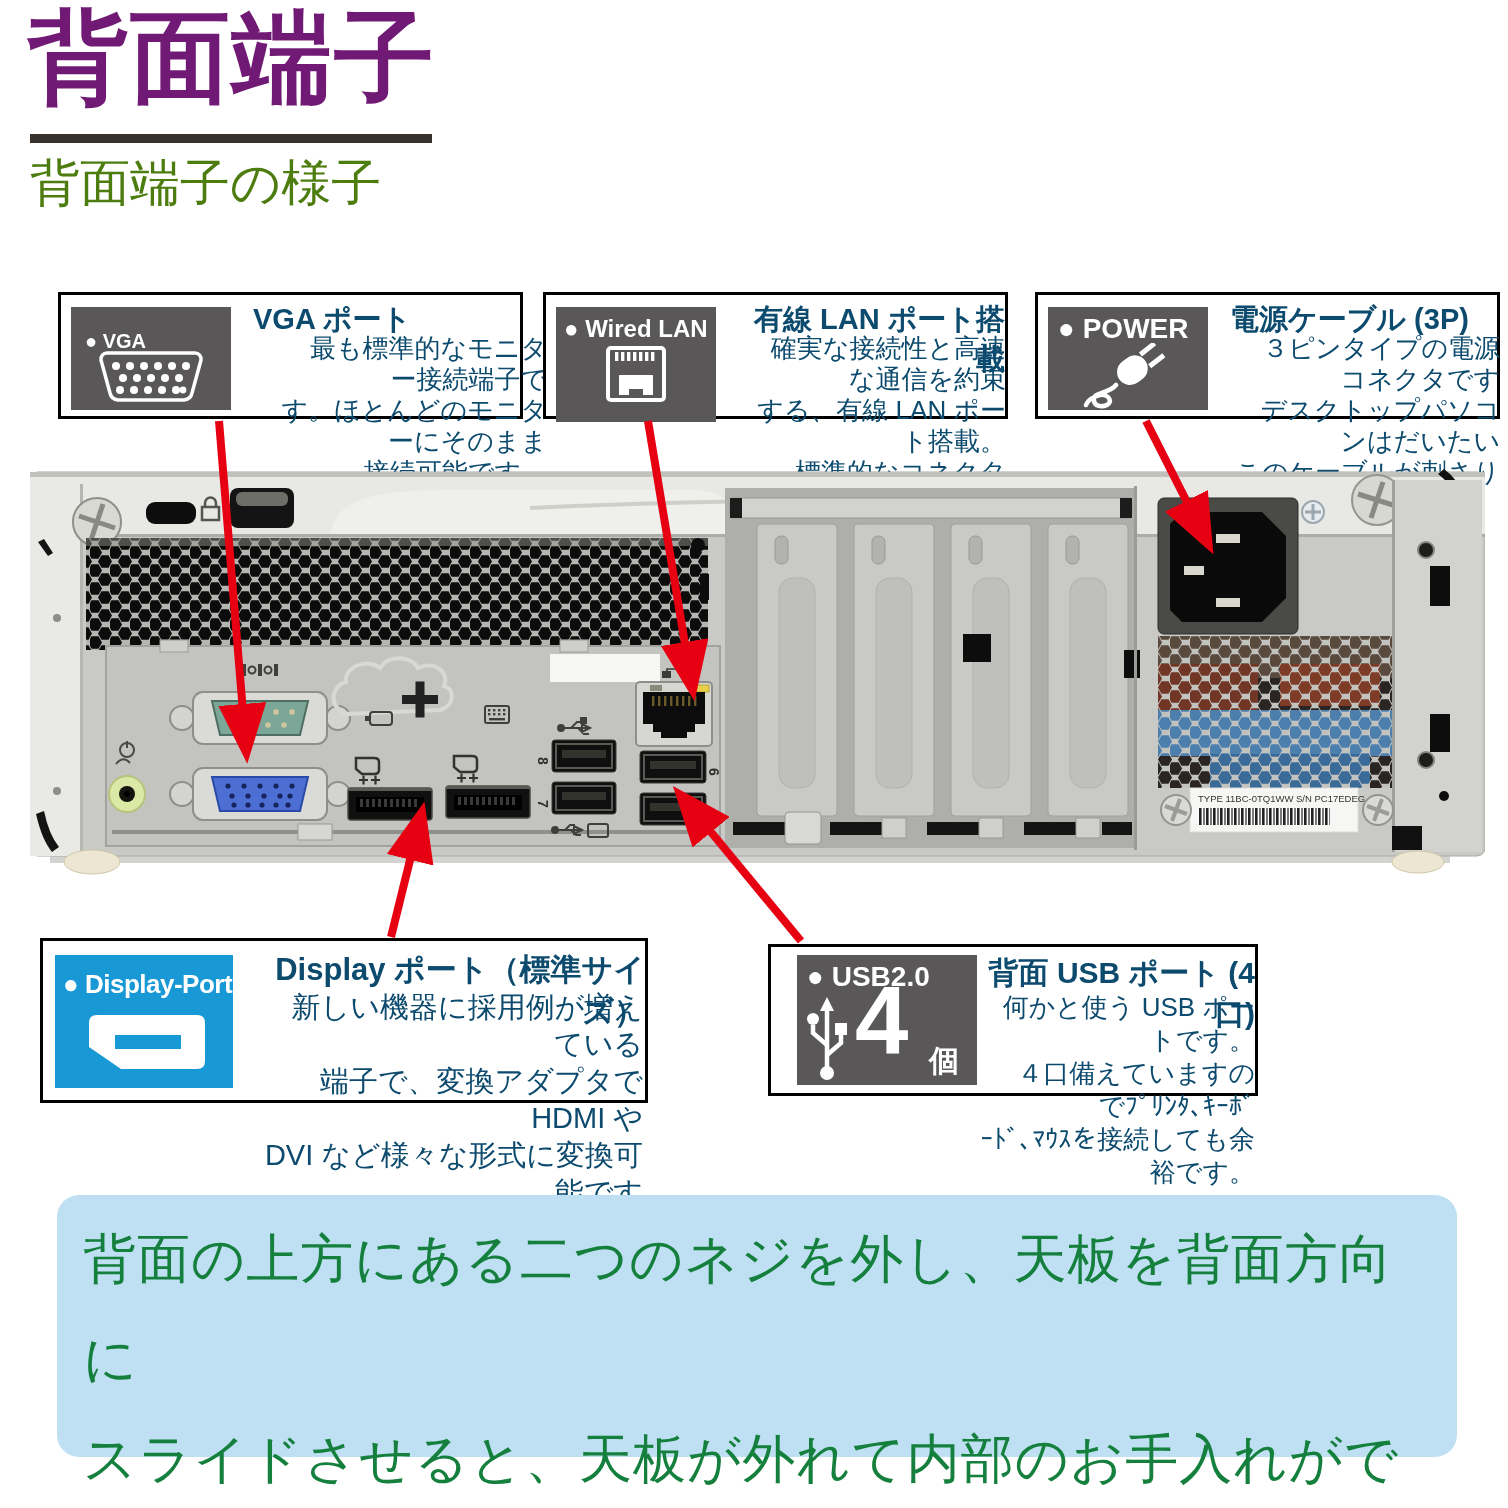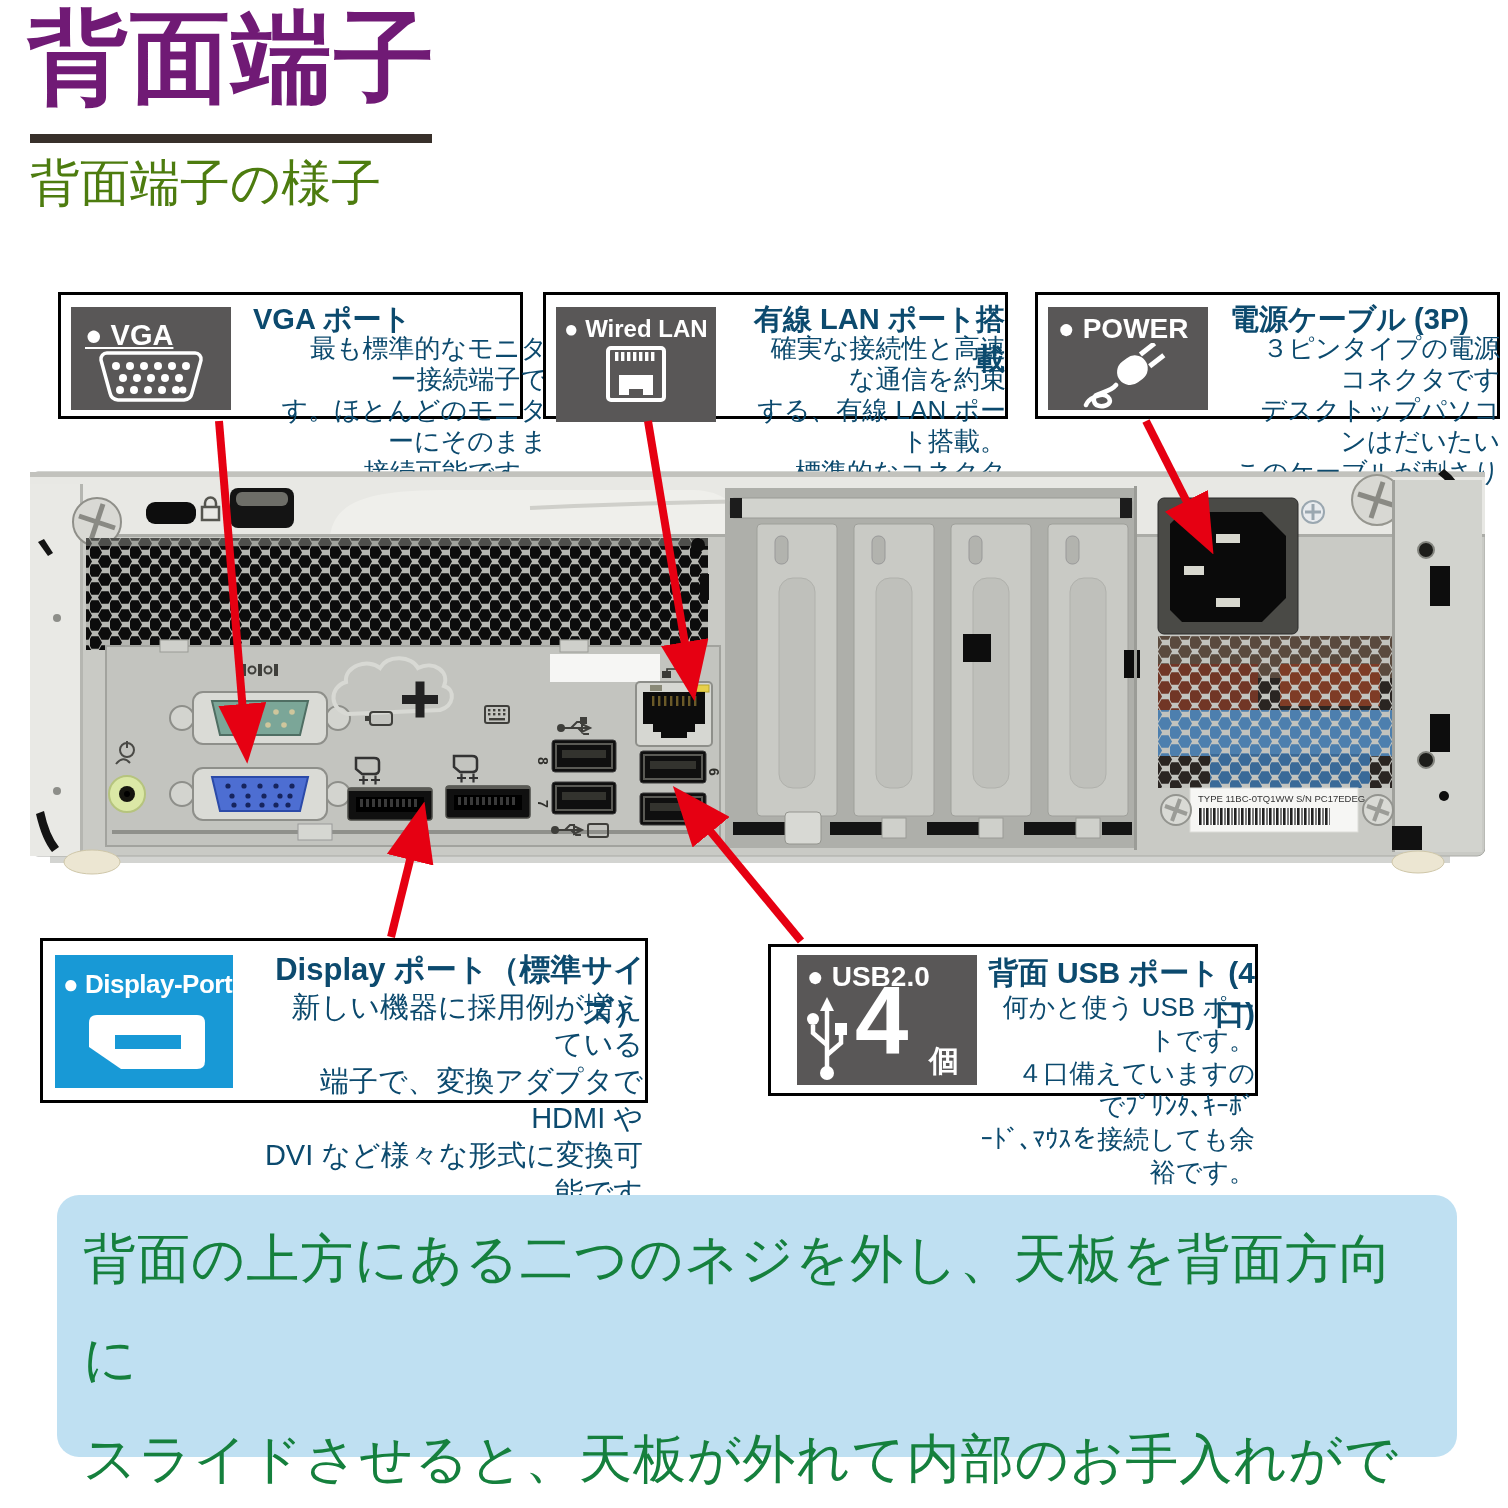--- a/index.html
+++ b/index.html
@@ -31,21 +31,21 @@
 <body>
 
 <div class="page">
 
   <div class="abs title">背面端子</div>
   <div class="abs title-rule"></div>
   <div class="abs subtitle">背面端子の様子</div>
 
   <div class="co" style="left:58px;top:292px;width:465px;height:127px;">
     <div class="tile" style="left:10px;top:12px;width:160px;height:103px;">
-      <div class="badge" style="left:14px;top:12px;font-size:29px;text-decoration:underline;">● VGA</div>
+      <div class="badge" style="left:14px;top:23px;font-size:20px;">● VGA</div>
       <svg class="abs" style="left:26px;top:42px;" width="108" height="56" viewBox="0 0 108 56">
         <path d="M10,4 H98 a6,6 0 0 1 6,7 L95,44 a9,9 0 0 1 -8,7 H21 a9,9 0 0 1 -8,-7 L4,11 a6,6 0 0 1 6,-7 Z" fill="none" stroke="#fff" stroke-width="3.5"></path>
         <g fill="#fff">
           <circle cx="19" cy="17" r="4"></circle>
             <circle cx="33" cy="17" r="4"></circle>
             <circle cx="47" cy="17" r="4"></circle>
             <circle cx="61" cy="17" r="4"></circle>
             <circle cx="75" cy="17" r="4"></circle>
             <circle cx="89" cy="17" r="4"></circle>
           <circle cx="26" cy="29" r="4"></circle>

